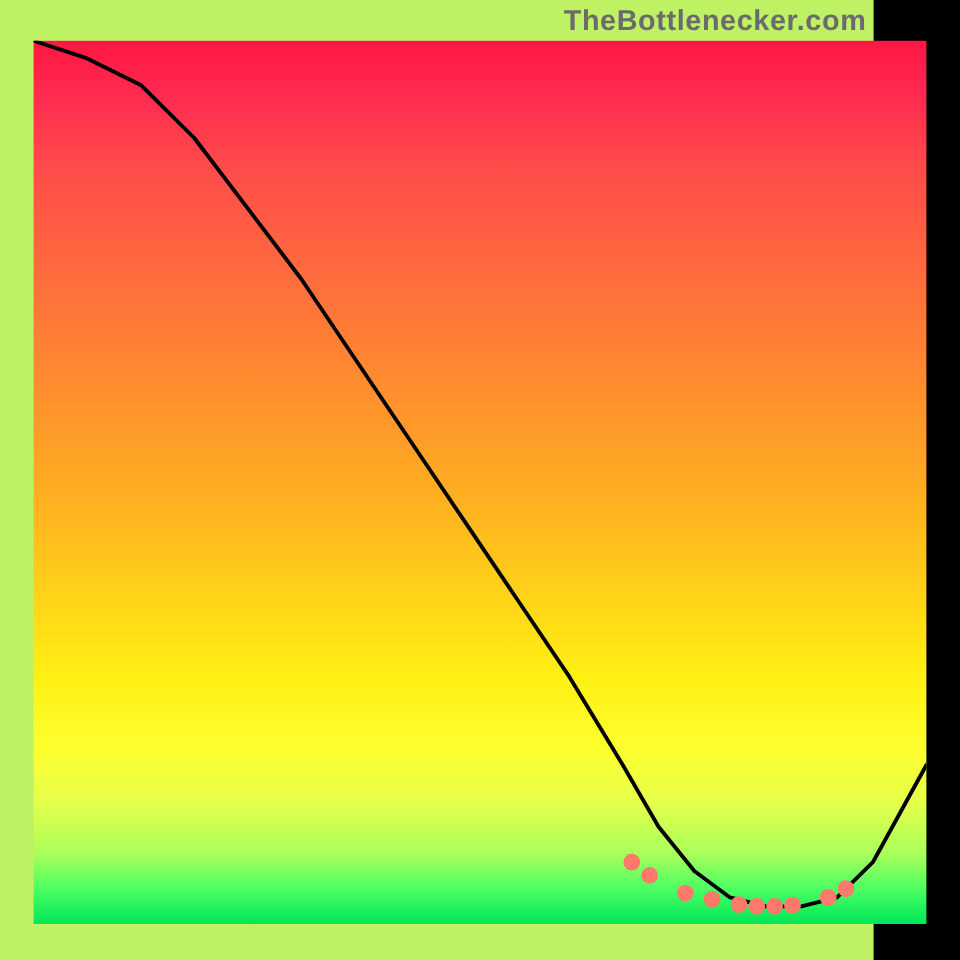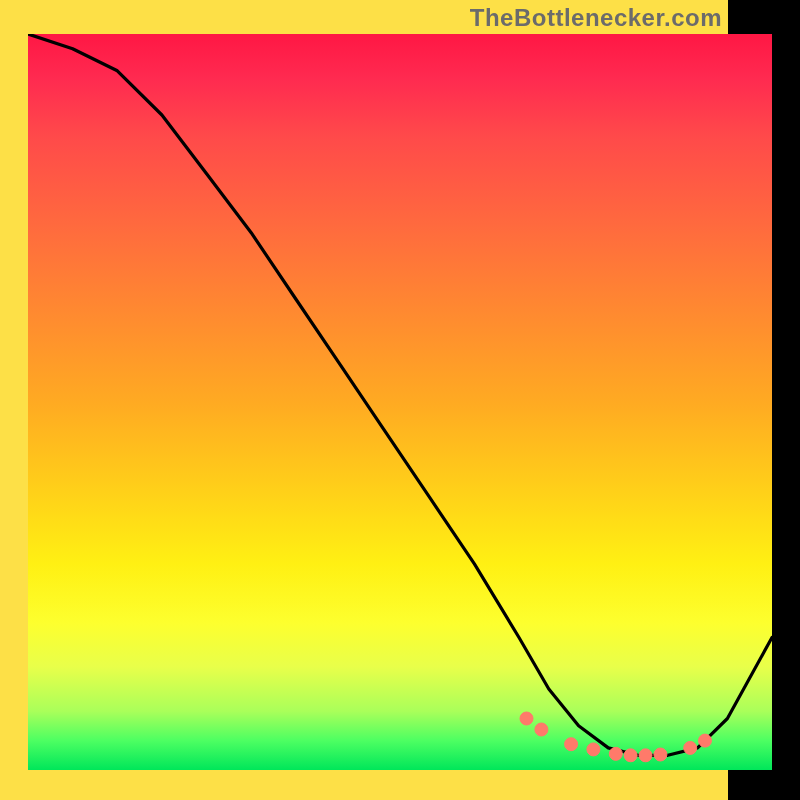--- a/index.html
+++ b/index.html
@@ -8,21 +8,21 @@
     width: 800px;
     height: 800px;
     background: #000;
     overflow: hidden;
     font-family: Arial, Helvetica, sans-serif;
   }
   .frame {
     position: relative;
     width: 728px;
     height: 800px;
-    background: #fde047;
+    background: #bef264;
   }
   .watermark {
     position: absolute;
     top: 4px;
     right: 6px;
     color: #6b6b6b;
     font-size: 24px;
     font-weight: 600;
     letter-spacing: 0.5px;
     z-index: 5;

